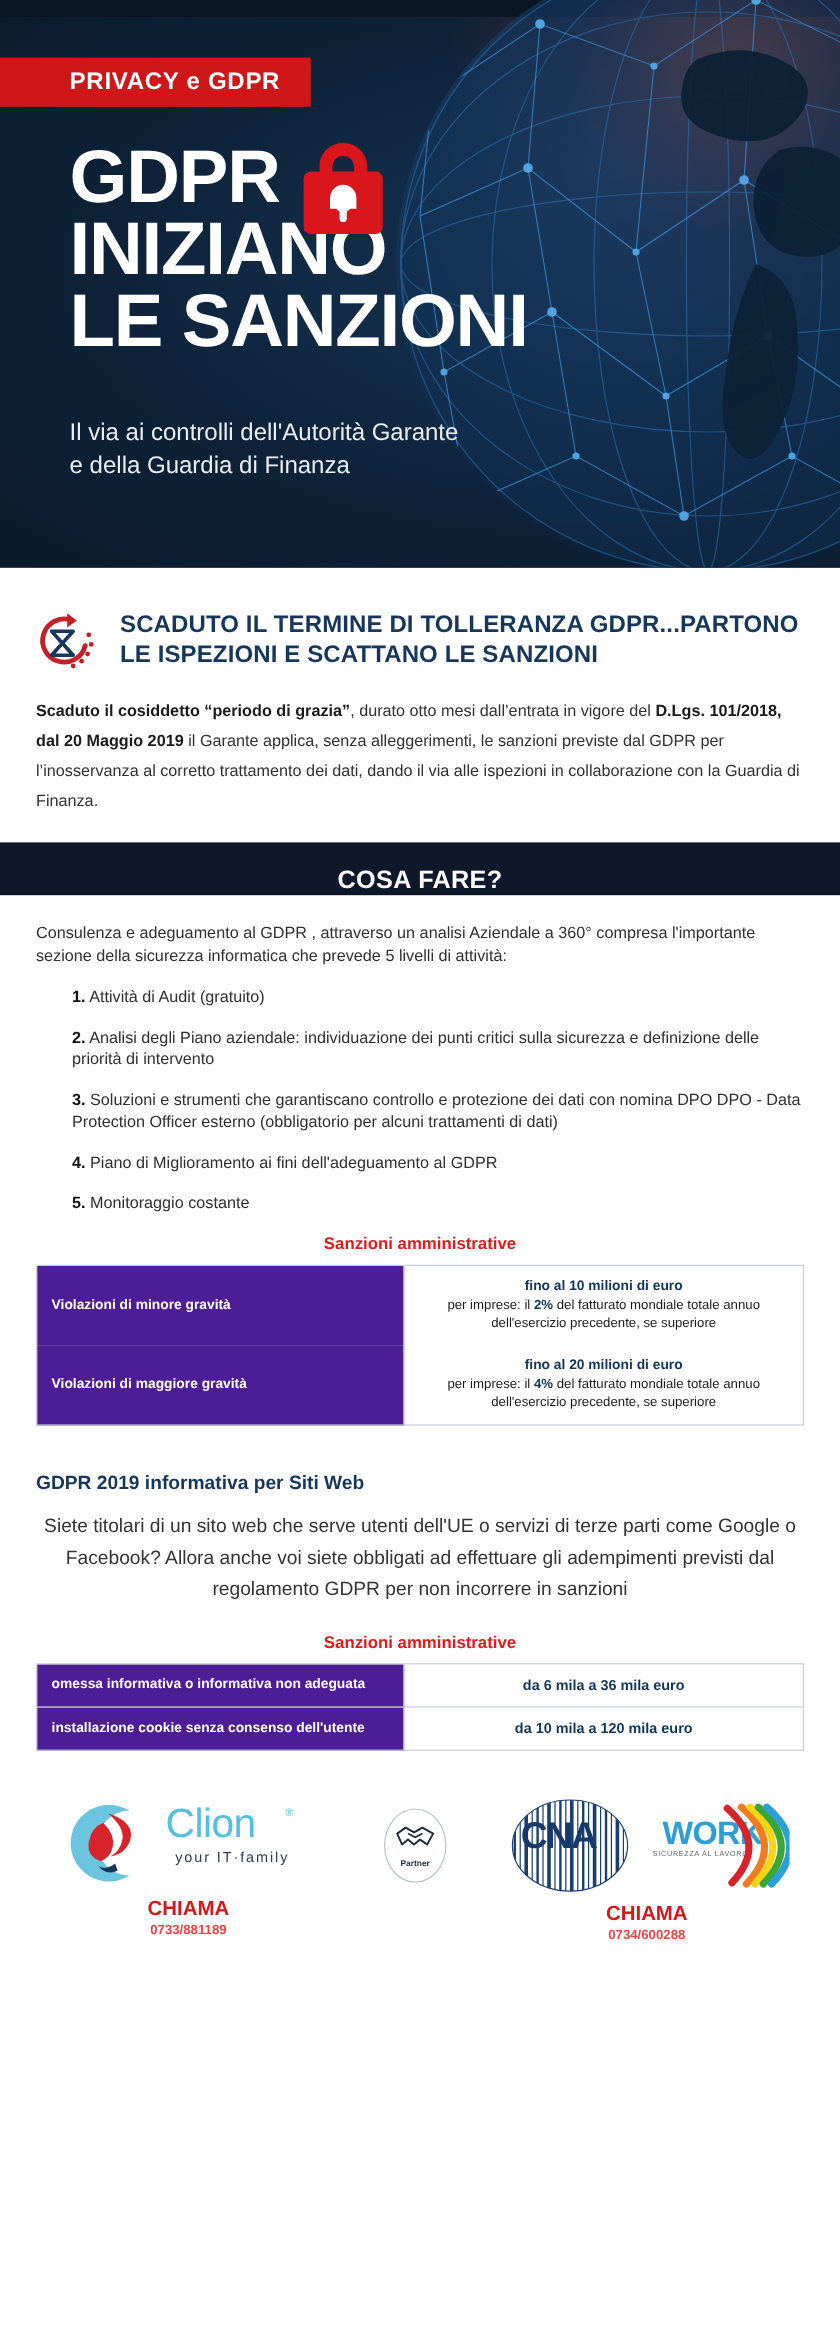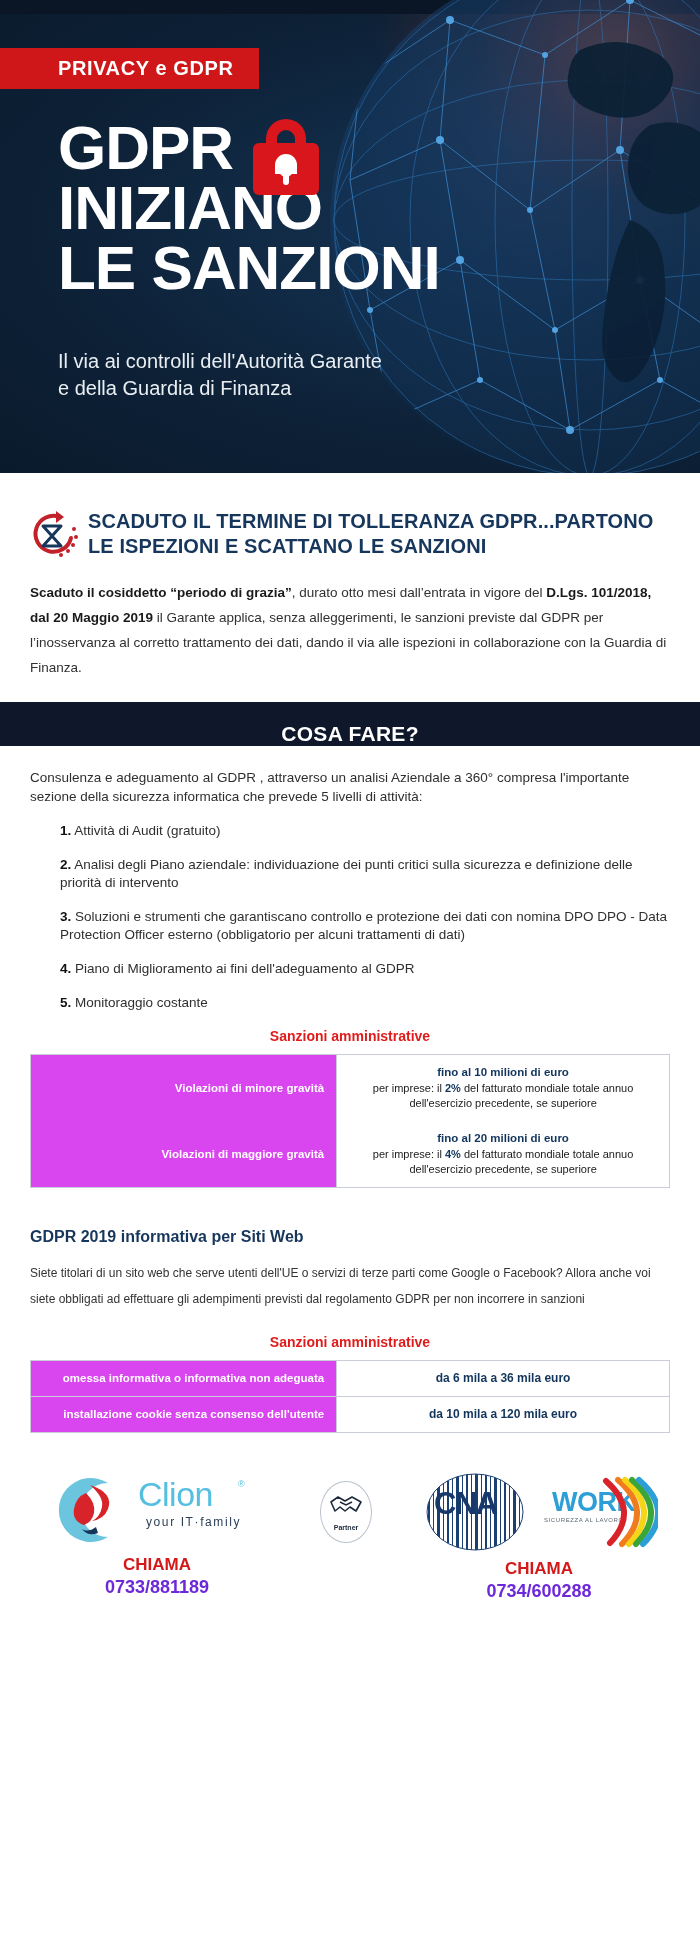--- a/index.html
+++ b/index.html
@@ -28,59 +28,59 @@
   .lock .body{position:absolute;bottom:0;left:0;width:66px;height:52px;background:#d8161c;border-radius:6px;}
   .lock .shackle{position:absolute;top:0;left:13px;width:40px;height:42px;border:11px solid #d8161c;
       border-bottom:none;border-radius:22px 22px 0 0;box-sizing:border-box;}
   .lock .hole{position:absolute;left:26px;bottom:18px;width:14px;height:14px;border-radius:50%;background:#fff;}
   .lock .slot{position:absolute;left:30px;bottom:10px;width:6px;height:14px;background:#fff;border-radius:0 0 3px 3px;}
   .lock .inner{position:absolute;top:11px;left:22px;width:22px;height:20px;background:#fff;border-radius:11px 11px 0 0;}
   .hero-sub{position:absolute;left:58px;top:348px;color:#e9eef3;font-size:20px;line-height:27px;font-weight:400;}
 
   
   .sec1{padding:34px 30px 0 30px;}
-  .sec1-head{display:flex;gap:8px;align-items:flex-start;}
+  .sec1-head{display:flex;gap:20px;align-items:flex-start;}
   .clock-ico{flex:0 0 auto;width:50px;height:52px;position:relative;margin-top:3px;}
   .h2-red{color:#17365c;font-size:20px;line-height:25px;font-weight:bold;letter-spacing:.1px;padding-top:2px;}
   .para{color:#303030;font-size:13.5px;line-height:25px;margin-top:18px;}
   .para b{color:#1a1a1a;}
 
   
   .bluebar{margin-top:22px;height:44px;background:#0f172a;color:#fff;display:flex;align-items:flex-end;justify-content:center;
       font-size:21px;font-weight:bold;letter-spacing:.3px;}
 
   
   .sec2{padding:22px 30px 0 30px;}
   .lead{color:#2f2f2f;font-size:13.5px;line-height:19px;}
   .items{margin-top:16px;padding-left:30px;}
   .item{color:#2f2f2f;font-size:13.5px;line-height:18px;margin-bottom:16px;}
   .item b{color:#111;}
 
   
   .tbl-title{text-align:center;color:#e01b1b;font-weight:bold;font-size:14px;margin:12px 0 10px 0;}
   .tbl{margin:0 30px;border:1px solid #c9ced6;border-collapse:collapse;width:calc(100% - 60px);table-layout:fixed;}
   .tbl td{vertical-align:middle;}
-  .tbl .lab{background:#d946ef;color:#fff;font-weight:bold;font-size:11.5px;line-height:15px;text-align:right;padding:10px 12px;width:44%;}
+  .tbl .lab{background:#4c1d95;color:#fff;font-weight:bold;font-size:11.5px;line-height:15px;text-align:left;padding:10px 12px;width:44%;}
   .tbl .val{background:#fff;color:#1b1b1b;font-size:11px;line-height:15px;text-align:center;padding:10px 14px;border-left:1px solid #c9ced6;}
   .tbl .val .big{font-weight:bold;font-size:11.5px;color:#12355c;display:block;margin-bottom:1px;}
   .tbl .val b{color:#12355c;}
   .tbl2 tr+tr td{border-top:1px solid #c9ced6;}
   .tbl2 .val{font-weight:bold;font-size:12px;color:#12355c;}
 
   
   .sec3{padding:40px 30px 0 30px;}
   .h3{color:#17365c;font-size:16px;font-weight:bold;}
-  .p3{color:#333;font-size:12px;line-height:26px;margin-top:14px;}
+  .p3{color:#333;font-size:16px;line-height:26px;margin-top:14px;text-align:center;}
 
   
   .footer{position:relative;margin-top:34px;height:160px;}
   .logos{display:flex;align-items:flex-start;justify-content:center;gap:48px;padding-top:6px;}
   .logo-col{text-align:center;}
   .chiama{color:#d31919;font-weight:bold;font-size:17px;margin-top:8px;}
-  .phone{color:#6d28d9;font-weight:bold;font-size:18px;margin-top:2px;}
+  .phone{color:#ef4444;font-weight:bold;font-size:11px;margin-top:2px;}
 
   
   .clion{width:230px;height:74px;position:relative;}
   .clion .txt{position:absolute;left:96px;top:2px;font-size:34px;color:#54bfe0;letter-spacing:-.5px;}
   .clion .reg{position:absolute;left:196px;top:6px;font-size:9px;color:#54bfe0;}
   .clion .tag{position:absolute;left:104px;top:42px;font-size:12px;letter-spacing:1.6px;color:#2b3e56;}
   
   .partner{width:52px;height:62px;position:relative;margin-top:8px;}
   .partner .ring{position:absolute;inset:0;border:1px solid #b9c2cc;border-radius:50%;background:#fff;}
   .partner .pt{position:absolute;left:0;right:0;bottom:12px;text-align:center;font-size:7px;font-weight:bold;color:#1d2b3a;}

